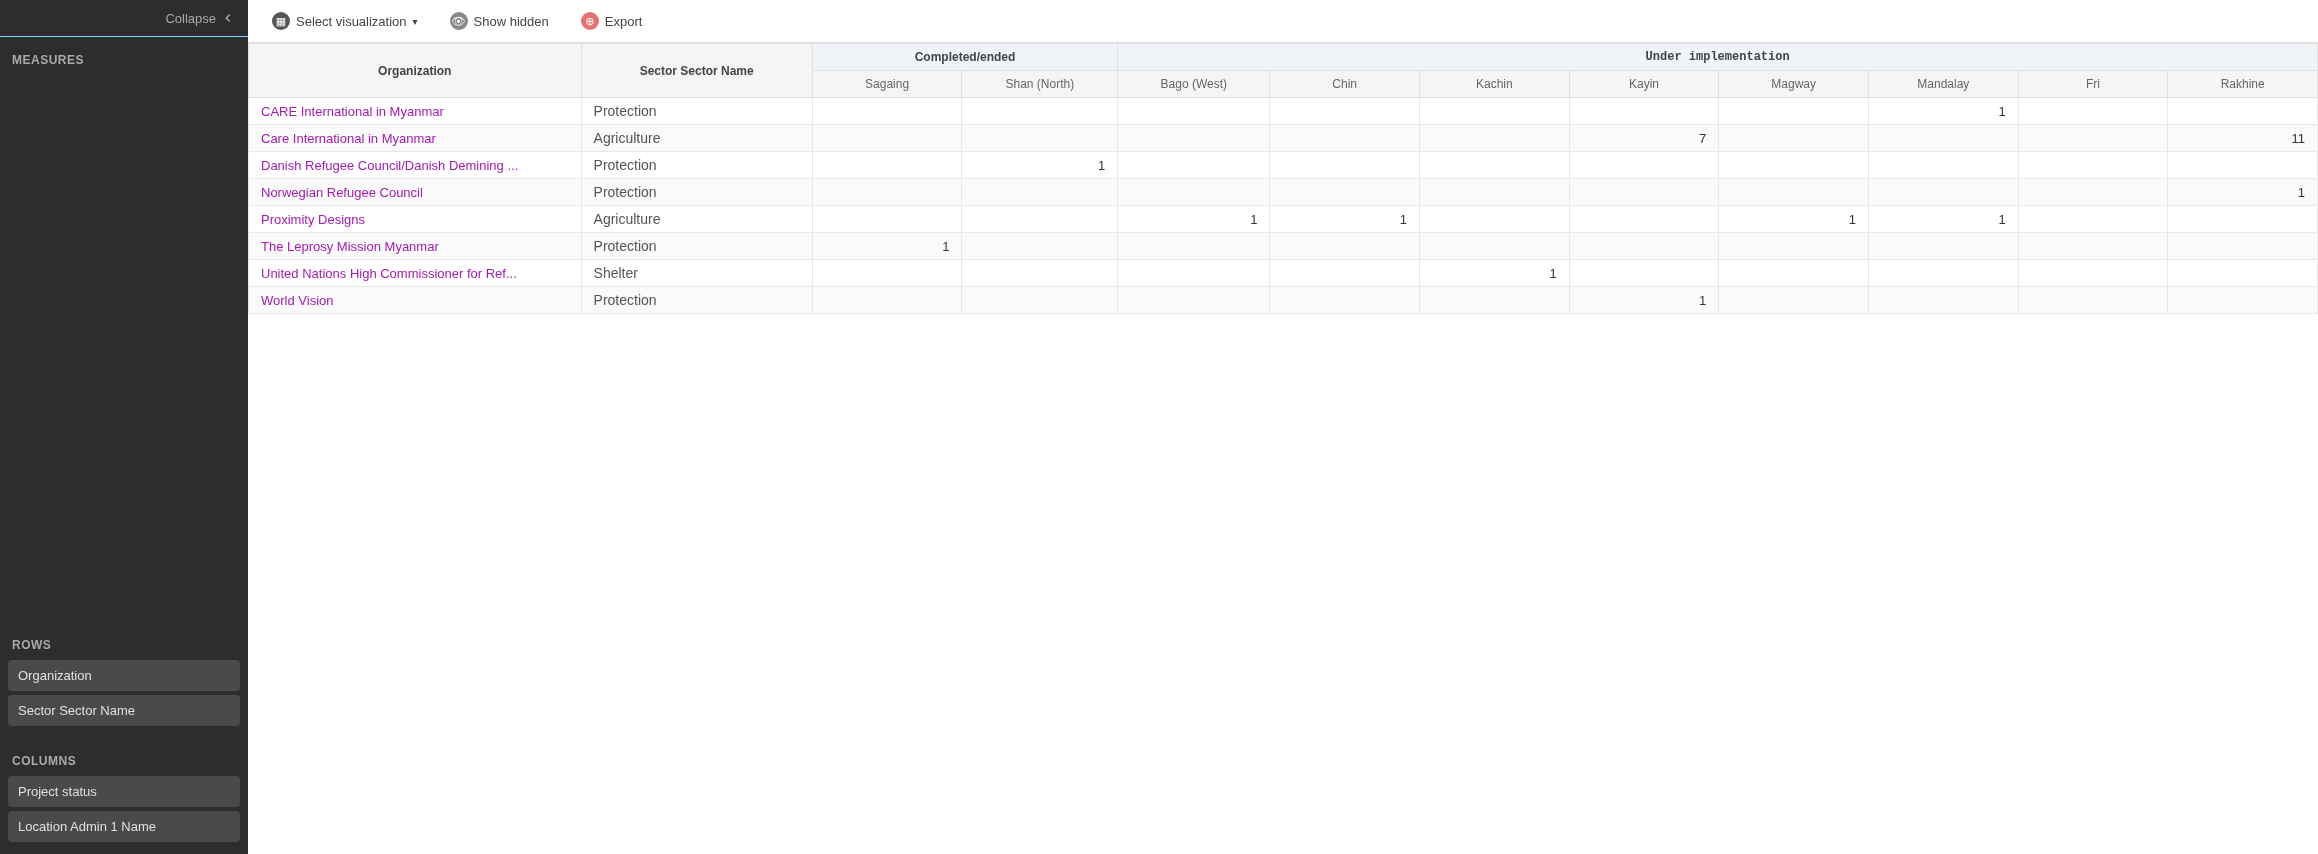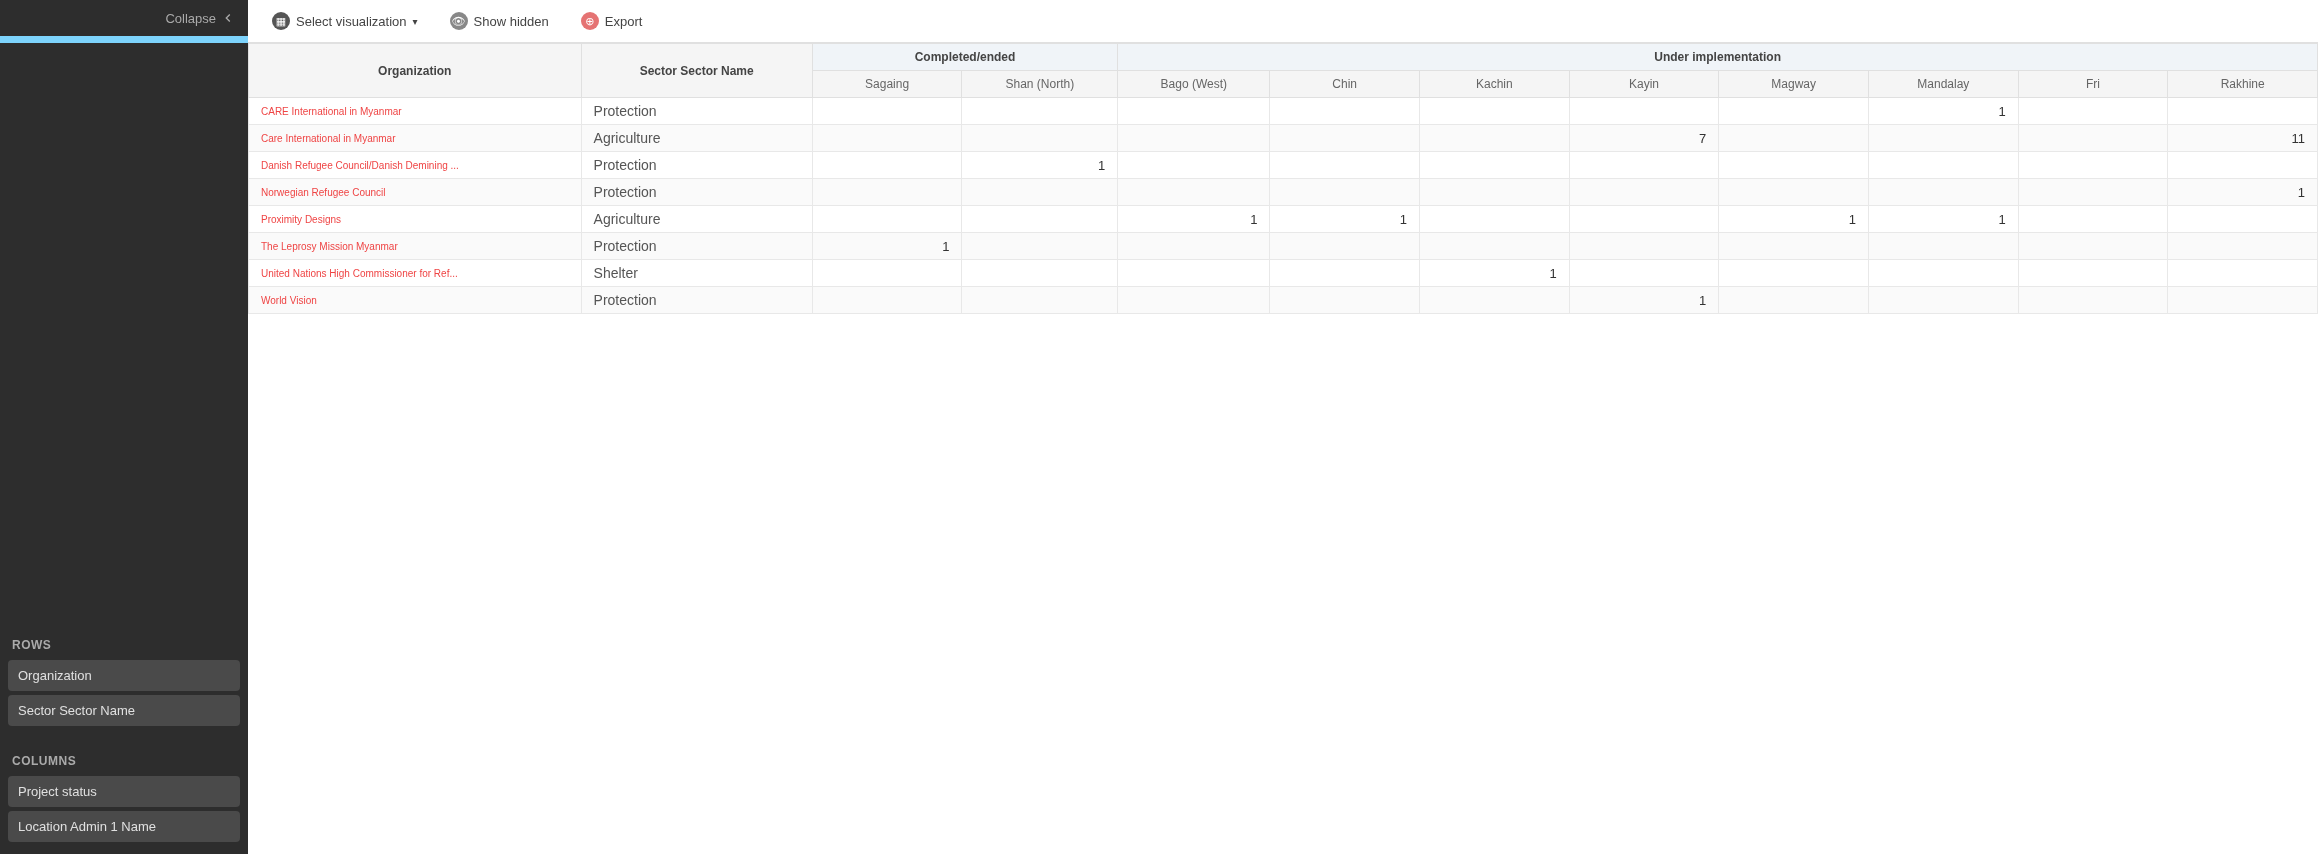--- a/index.html
+++ b/index.html
@@ -22,21 +22,21 @@
       flex-direction: column;
       height: 100%;
       overflow-y: auto;
     }
 
     .sidebar-header {
       display: flex;
       align-items: flex-start;
       justify-content: flex-end;
       padding: 10px 12px;
-      border-bottom: 7px solid #7dd3fc;
+      border-bottom: 1px solid #7dd3fc;
     }
 
     .collapse-btn {
       color: #aaa;
       cursor: pointer;
       display: flex;
       align-items: center;
       gap: 4px;
       font-size: 13px;
       background: none;
@@ -189,22 +189,22 @@
       font-size: 13px;
       color: #333;
       white-space: nowrap;
     }
 
     tbody tr:nth-child(even) td {
       background: #fafafa;
     }
 
     td.org-col {
-      font-size: 10px;
-      color: #ef4444;
+      font-size: 13px;
+      color: #a21caf;
       max-width: 200px;
       overflow: hidden;
       text-overflow: ellipsis;
     }
 
     td.sector-col {
       font-size: 14px;
       color: #555;
     }
 
@@ -230,39 +230,41 @@
 
     th.data-col {
       min-width: 90px;
     }
 
     .group-span-completed {
       background: #f0f4f8;
     }
     .group-span-under {
       background: #f0f4f8;
+      font-family: Liberation Mono, monospace;
     }
 
     .spacer-section {
       flex: 1;
     }
   </style>
 </head>
 <body>
 
 <div class="sidebar">
   <div class="sidebar-header">
     <button class="collapse-btn">
       <span>Collapse</span>
       <svg viewBox="0 0 24 24">
         <path d="M15.41 7.41L14 6l-6 6 6 6 1.41-1.41L10.83 12z"></path>
       </svg>
     </button>
   </div>
 
+  <div class="sidebar-section-title">Measures</div>
 
 
   <div class="spacer-section"></div>
 
   <div class="sidebar-section-title">Rows</div>
   <div class="rows-section">
     <div class="row-item">Organization</div>
     <div class="row-item">Sector Sector Name</div>
   </div>
 

